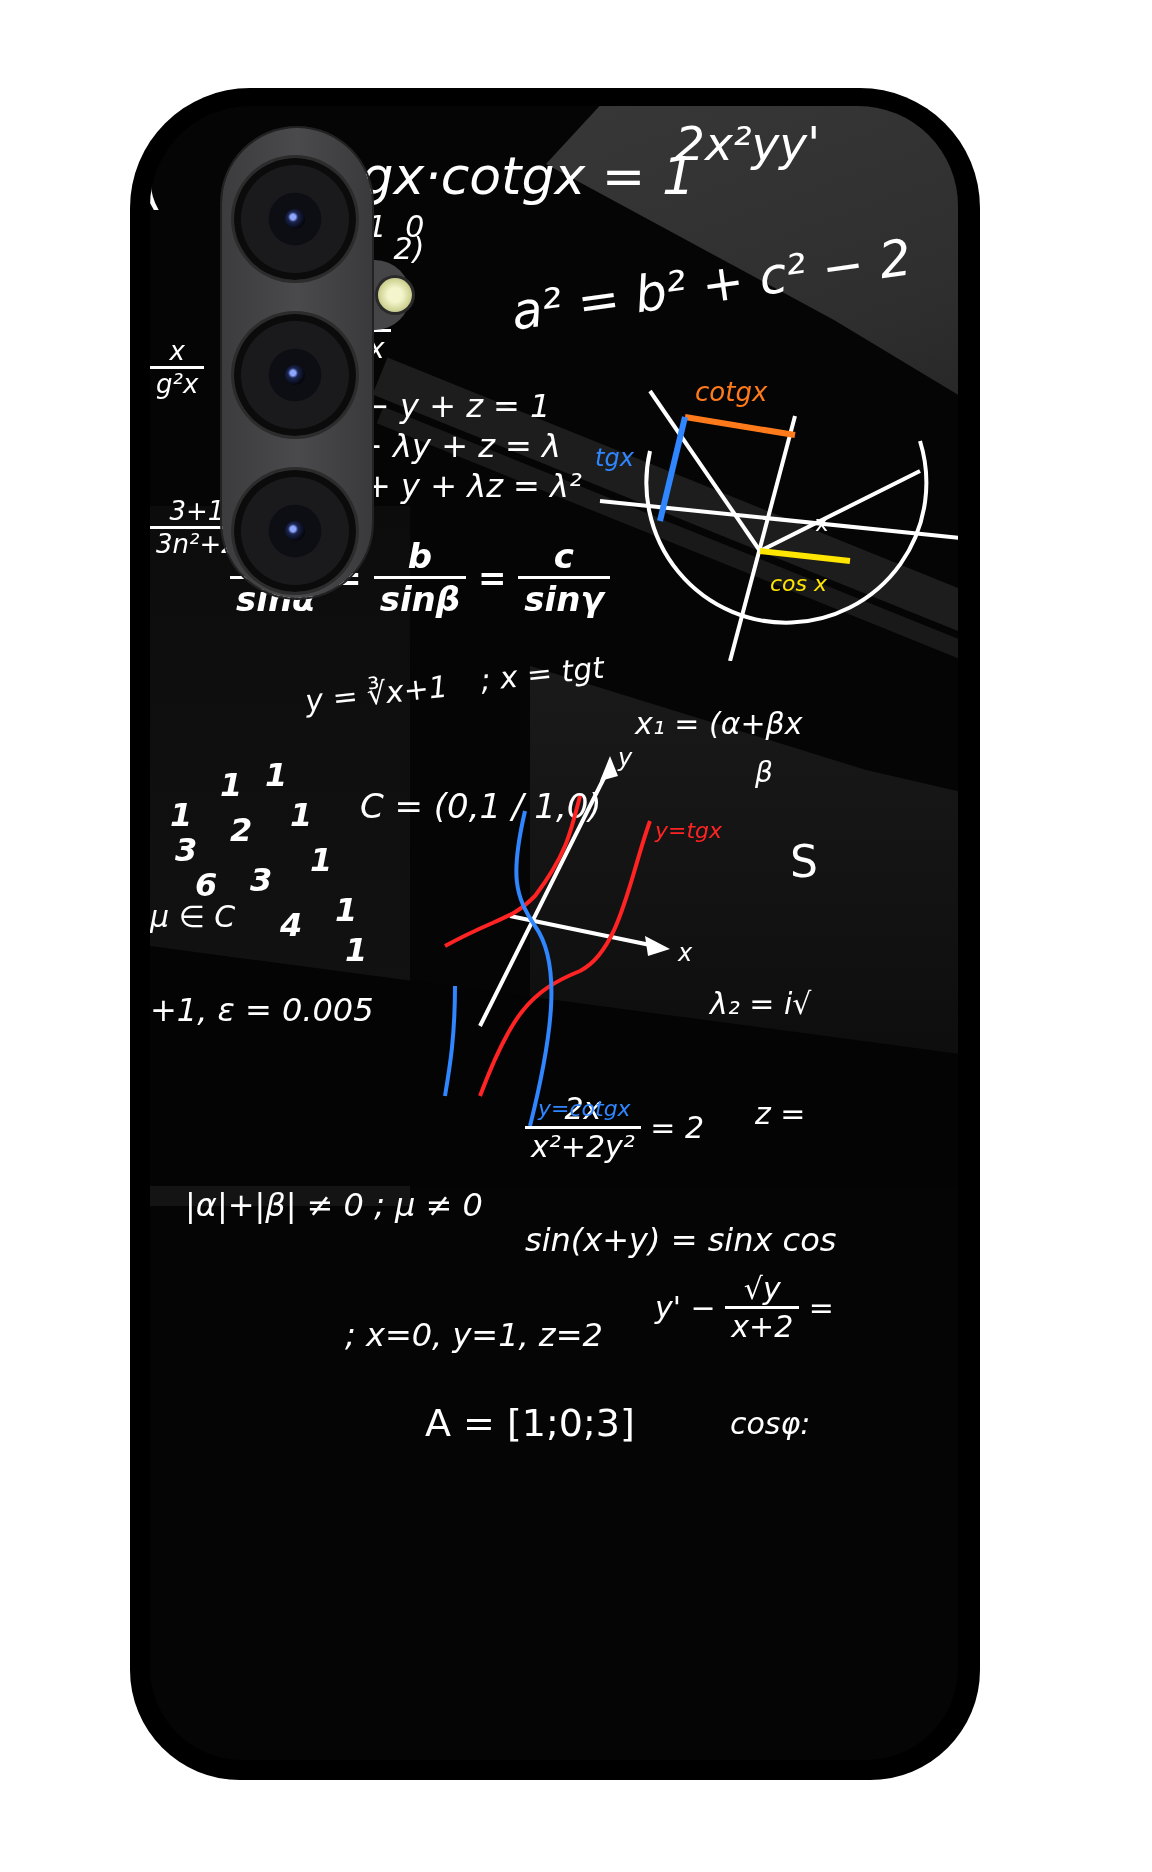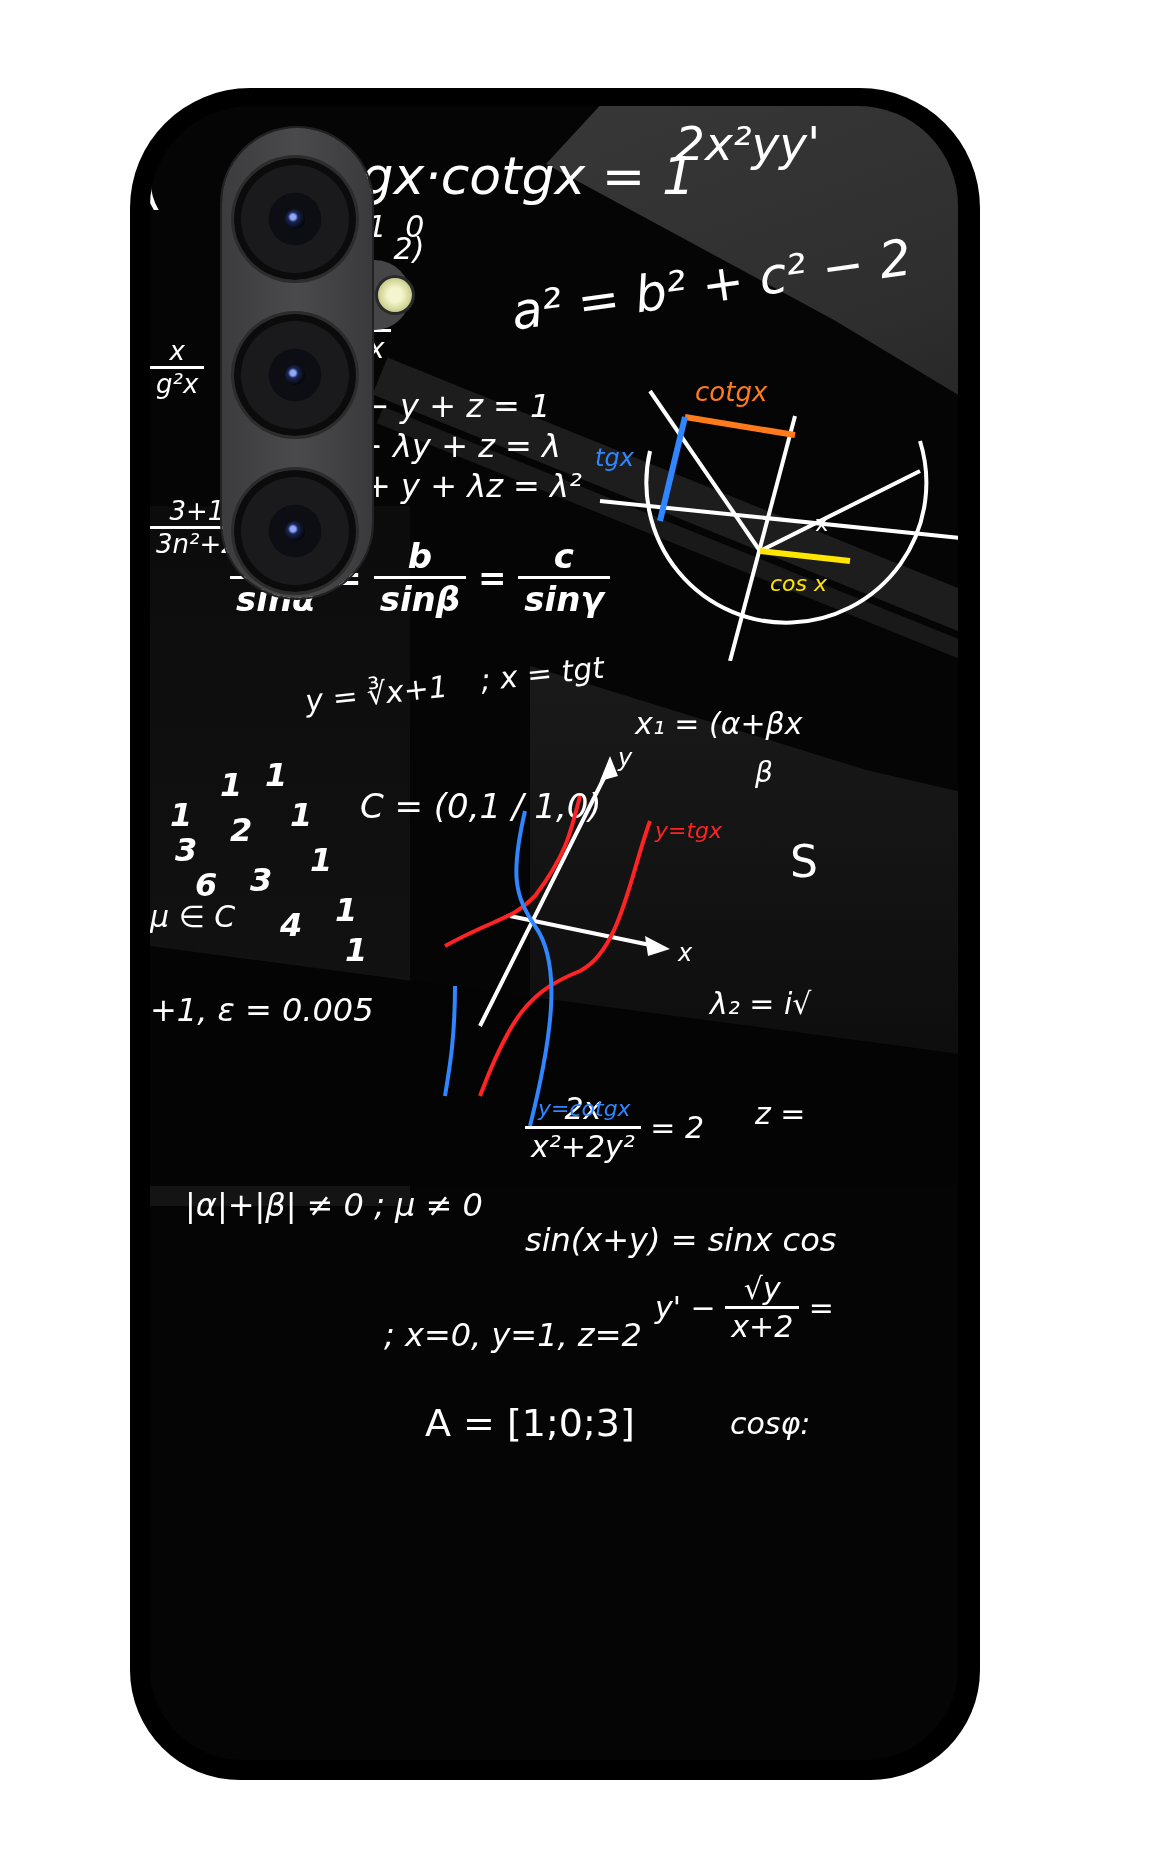--- a/index.html
+++ b/index.html
@@ -134,21 +134,21 @@
 
     <div class="f" style="left:35px;top:1080px;font-size:32px;">|α|+|β| ≠ 0 ; μ ≠ 0</div>
     <div class="f" style="left:375px;top:1115px;font-size:32px;">sin(x+y) = sinx cos</div>
 
     <div class="f" style="left:505px;top:1165px;font-size:30px;">
       <span style="vertical-align:middle">y' −</span>
       <span class="frac"><span class="n">√y</span><span class="d">x+2</span></span>
       <span style="vertical-align:middle">=</span>
     </div>
 
-    <div class="f" style="left:195px;top:1210px;font-size:32px;margin-left:39px;">; x=0, y=1, z=2</div>
+    <div class="f" style="left:195px;top:1210px;font-size:32px;">; x=0, y=1, z=2</div>
 
     <div class="f" style="left:275px;top:1295px;font-size:38px;font-style:normal;text-align:center;">A = [1;0;3]</div>
     <div class="f" style="left:580px;top:1300px;font-size:30px;">cosφ:</div>
 
     <svg style="position:absolute;left:440px;top:255px;" width="400" height="300" viewBox="0 0 400 300">
       <path d="M60 90 A140 140 0 1 0 330 80" fill="none" stroke="#fff" stroke-width="4"></path>
       <line x1="10" y1="140" x2="400" y2="180" stroke="#fff" stroke-width="4"></line>
       <line x1="60" y1="30" x2="170" y2="190" stroke="#fff" stroke-width="4"></line>
       <line x1="205" y1="55" x2="140" y2="300" stroke="#fff" stroke-width="4"></line>
       <line x1="170" y1="190" x2="330" y2="110" stroke="#fff" stroke-width="4"></line>

